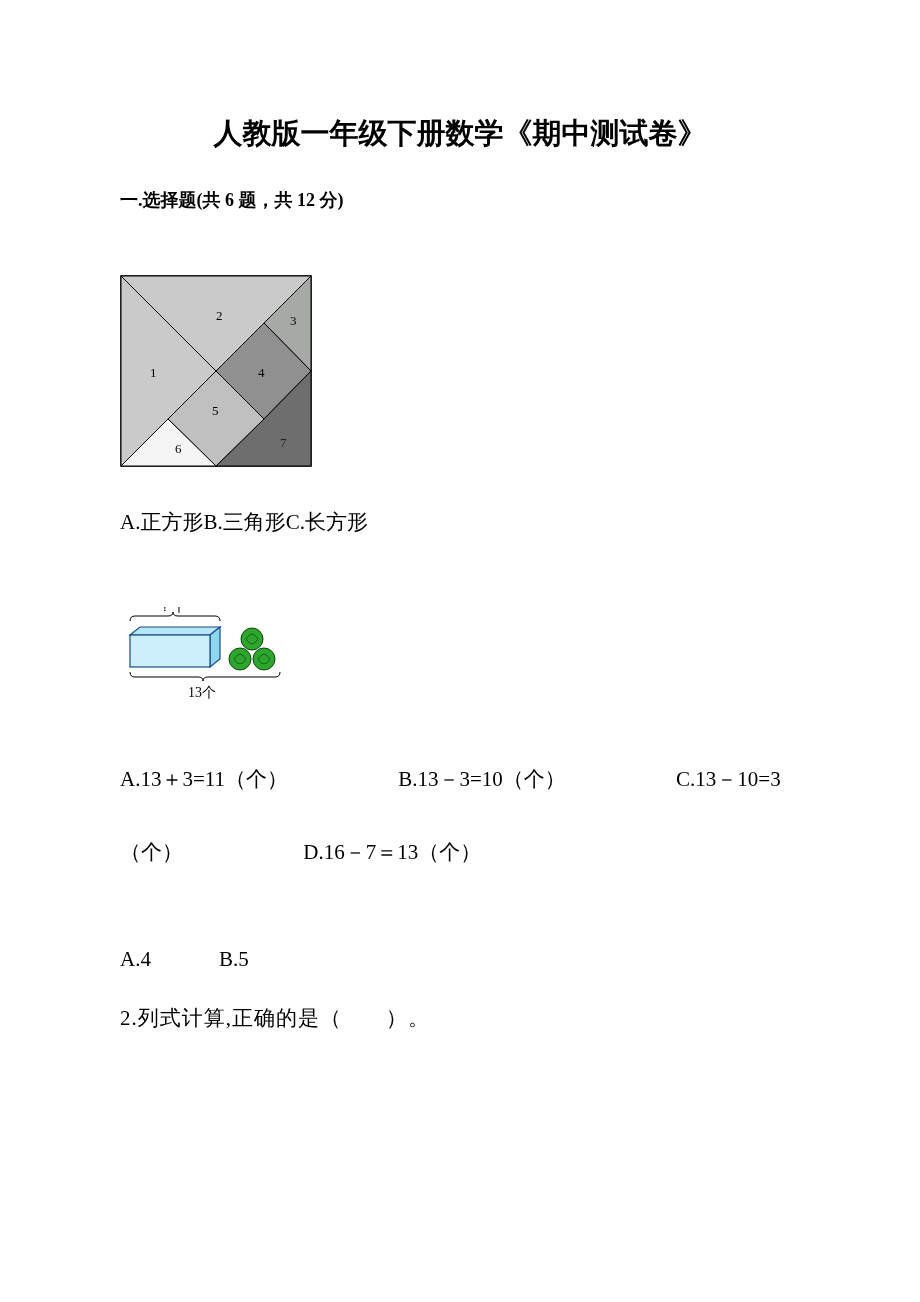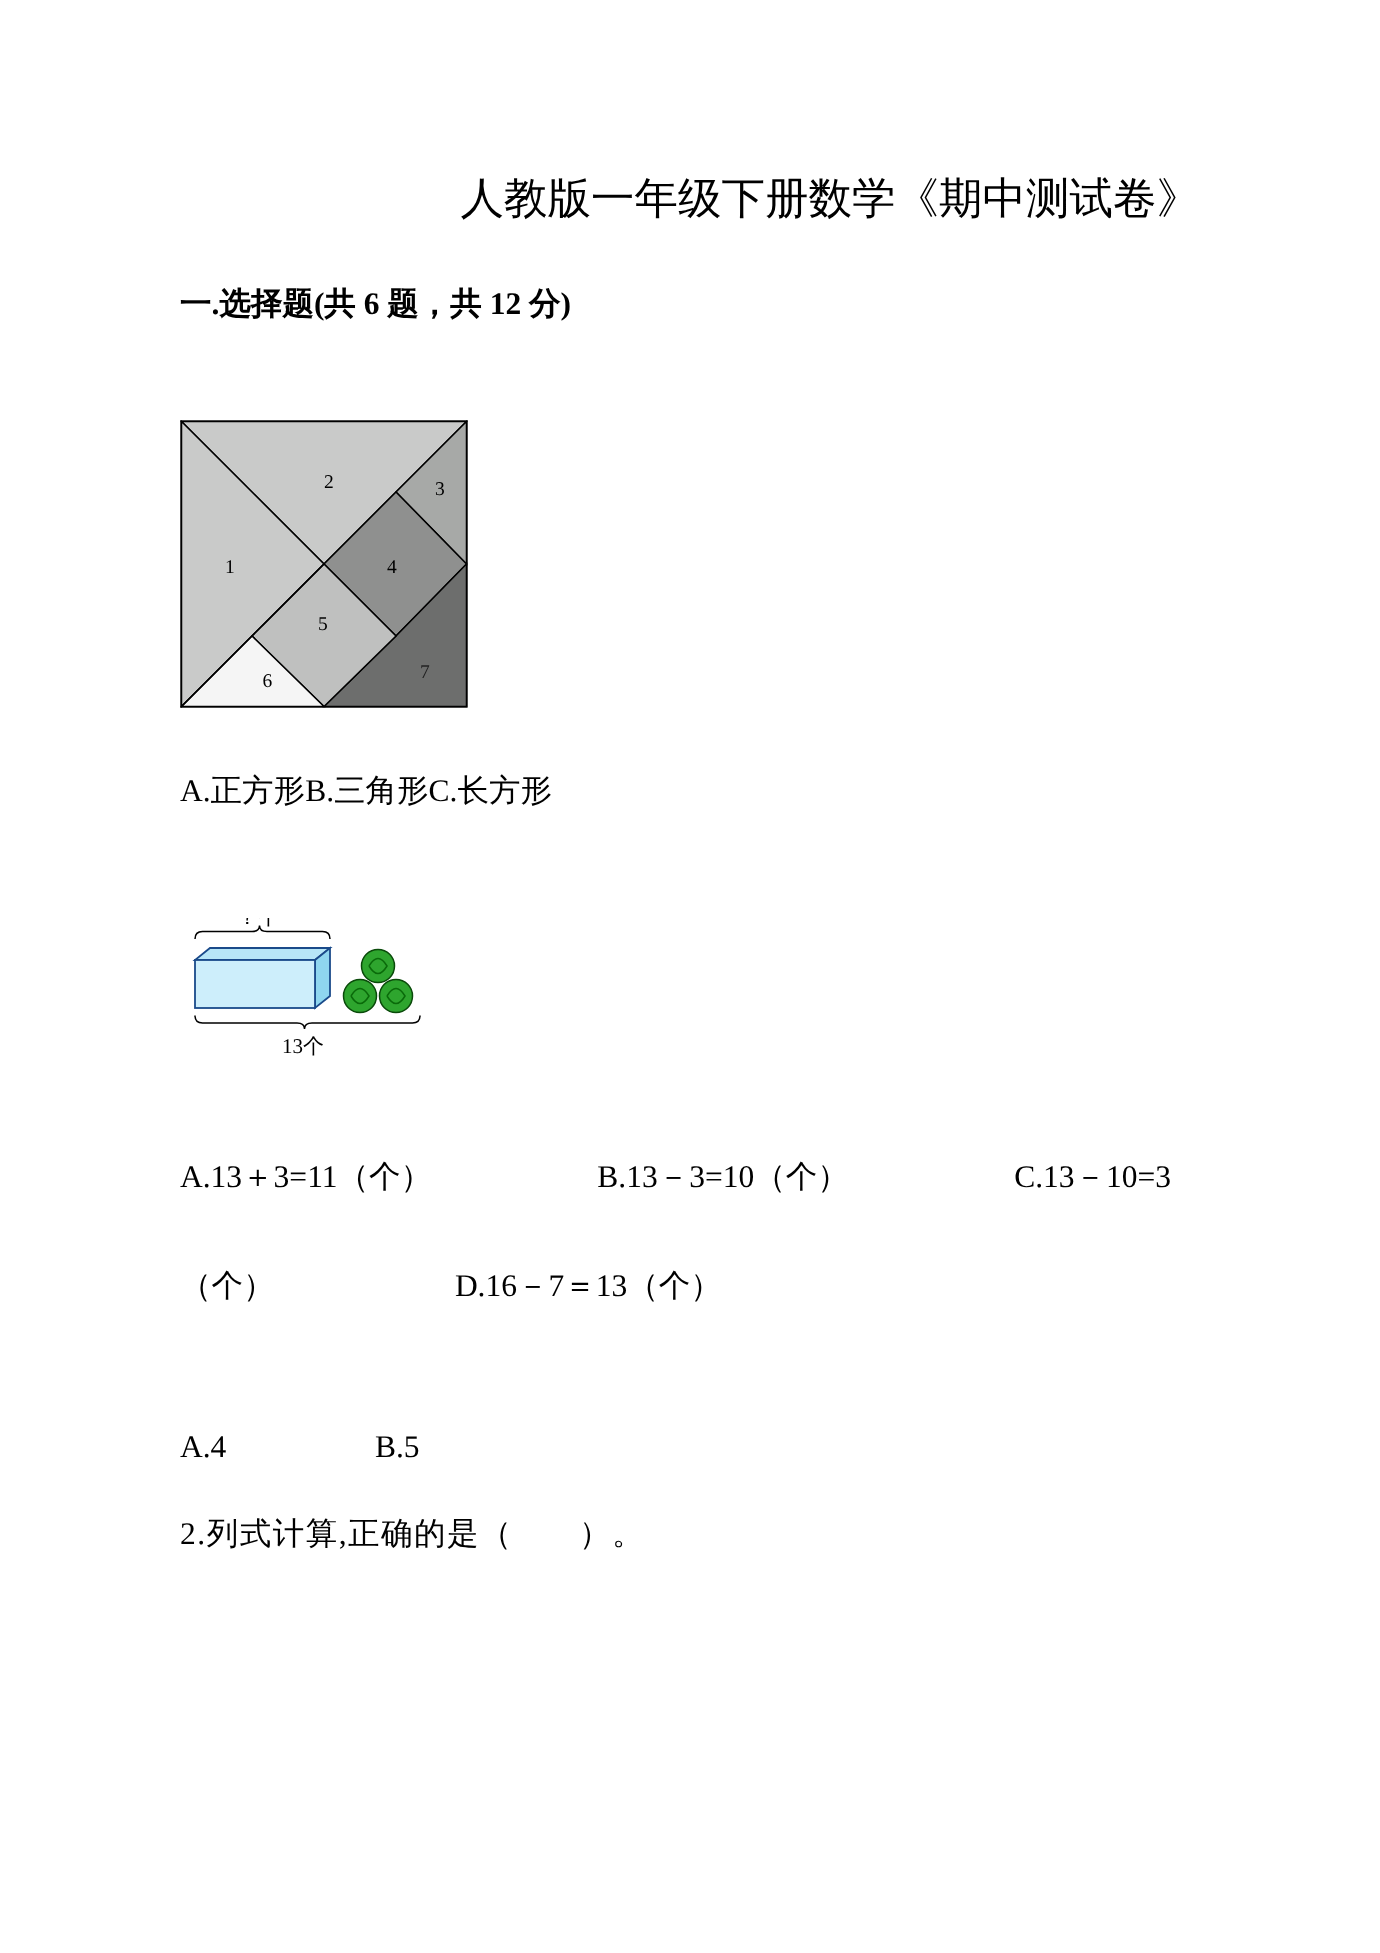--- a/index.html
+++ b/index.html
@@ -12,30 +12,30 @@
       height: 1302px;
       background: #ffffff;
       font-family: "SimSun", "宋体", serif;
       font-size: 21px;
       color: #000000;
       line-height: 1.6;
       padding: 110px 120px 60px 120px;
       position: relative;
     }
     .title {
-      text-align: right;
+      text-align: center;
       font-size: 29px;
-      font-weight: normal;
+      font-weight: bold;
       font-family: "SimHei", "黑体", sans-serif;
       margin-bottom: 30px;
     }
     .section-header {
       font-weight: bold;
       margin-bottom: 20px;
-      font-size: 21px;
+      font-size: 18px;
     }
     .question {
       margin-bottom: 25px;
     }
     .question-text {
       margin-bottom: 8px;
       letter-spacing: 1px;
     }
     .tangram {
       margin: 20px 0 28px 0;
@@ -54,21 +54,21 @@
     .options-wrap {
       line-height: 3.5;
     }
     .options-wrap span {
       display: inline-block;
       margin-right: 105px;
       white-space: nowrap;
     }
     .q3-options {
       display: flex;
-      gap: 99px;
+      gap: 68px;
       margin-top: 18px;
     }
     .spacer-q1 { height: 20px; }
     .spacer-q2 { height: 25px; }
     .spacer-q3 { height: 10px; }
   </style>
 </head>
 <body>
 
 <div class="title">人教版一年级下册数学《期中测试卷》</div>

